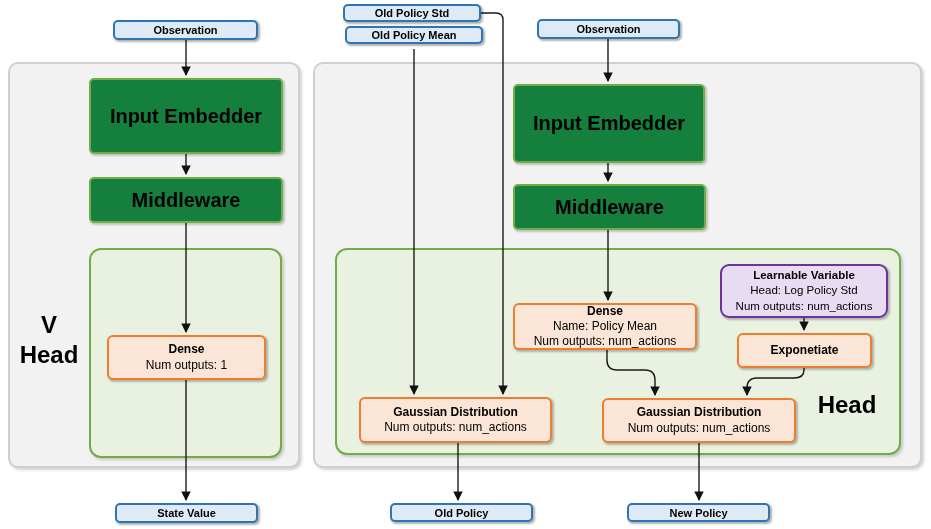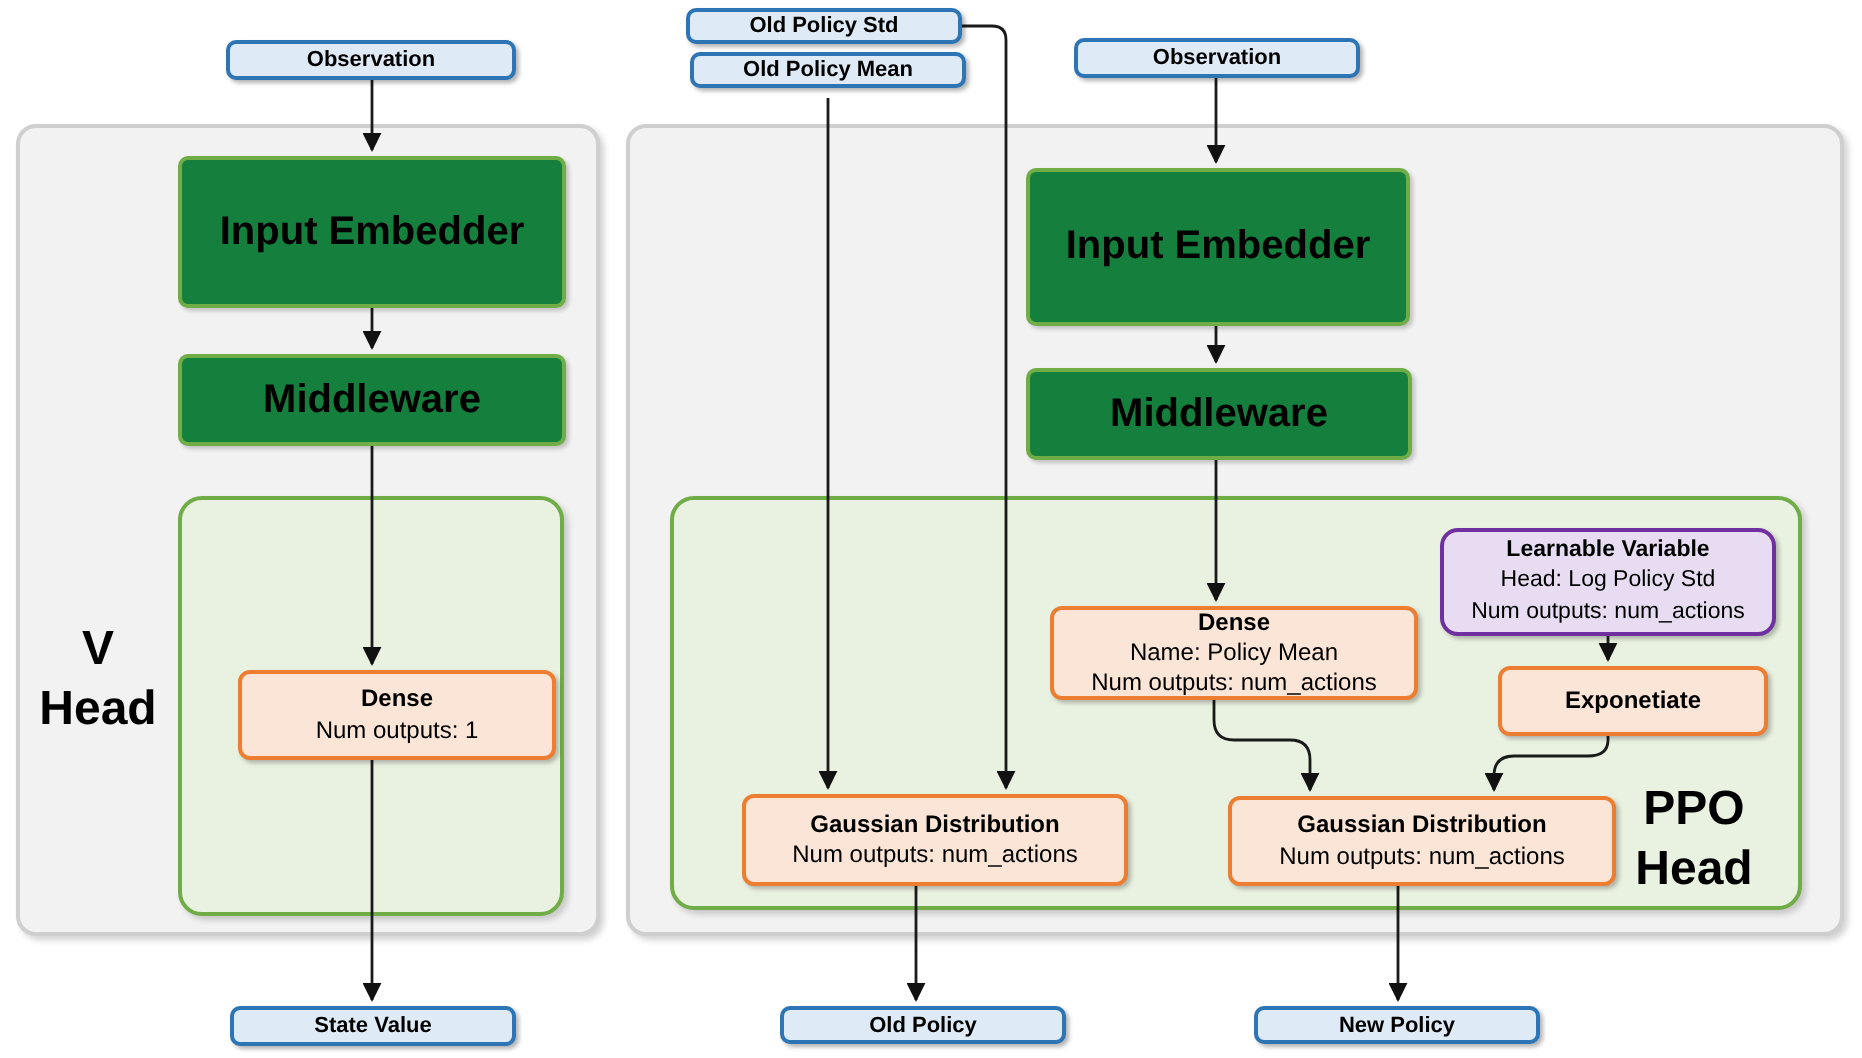--- a/index.html
+++ b/index.html
@@ -32,21 +32,20 @@
     display:flex;align-items:center;justify-content:center;
     font-size:20px;font-weight:bold;z-index:3;
     box-shadow:1.5px 1.5px 2px rgba(0,0,0,0.2);
   }
   
   .op{
     background:#FBE5D6;border:2.5px solid #ED7D31;border-radius:6px;
     display:flex;flex-direction:column;align-items:center;justify-content:center;
     font-size:12px;line-height:15.5px;z-index:3;text-align:center;
     box-shadow:1.5px 1.5px 2px rgba(0,0,0,0.25);
-    margin-left:12px;
   }
   
   .variable{
     background:#E7DCF1;border:2.5px solid #7030A0;border-radius:9px;
     display:flex;flex-direction:column;align-items:center;justify-content:center;
     font-size:11.5px;line-height:15.5px;z-index:3;text-align:center;
     box-shadow:1.5px 1.5px 2px rgba(0,0,0,0.25);
   }
   .t{font-weight:bold;}
   .head-label{
@@ -159,21 +158,20 @@
     <span class="t">Gaussian Distribution</span>
     <span>Num outputs: num_actions</span>
   </div>
 
   <div class="abs op" style="left:602px;top:398px;width:194px;height:45px;">
     <span class="t">Gaussian Distribution</span>
     <span>Num outputs: num_actions</span>
   </div>
 
   <div class="abs head-label" style="left:798px;top:390px;width:98px;">
-    <div>PPO</div>
     <div>Head</div>
   </div>
 
   <div class="abs io" style="left:390px;top:503px;width:143px;height:19px;">
     <span>Old Policy</span>
   </div>
 
   <div class="abs io" style="left:627px;top:503px;width:143px;height:19px;">
     <span>New Policy</span>
   </div>

